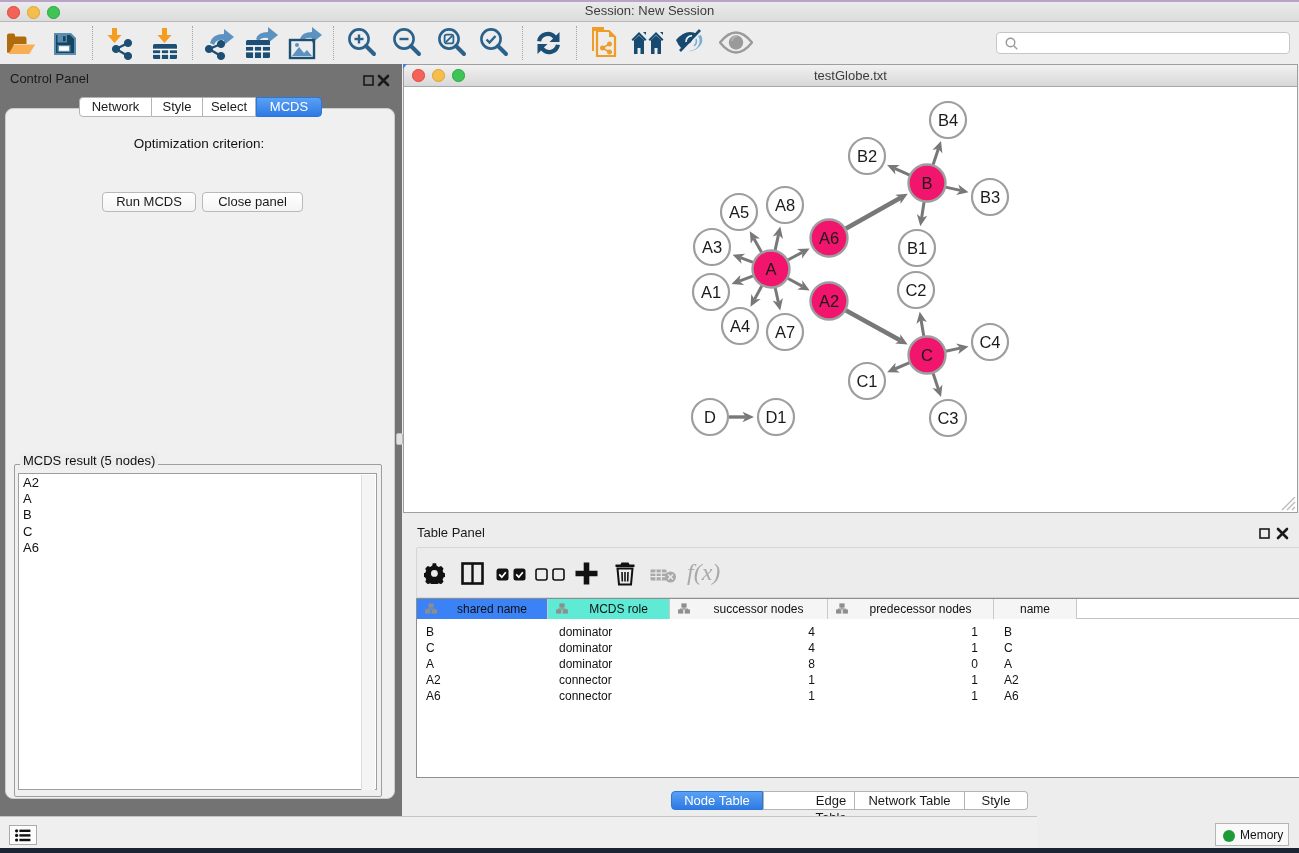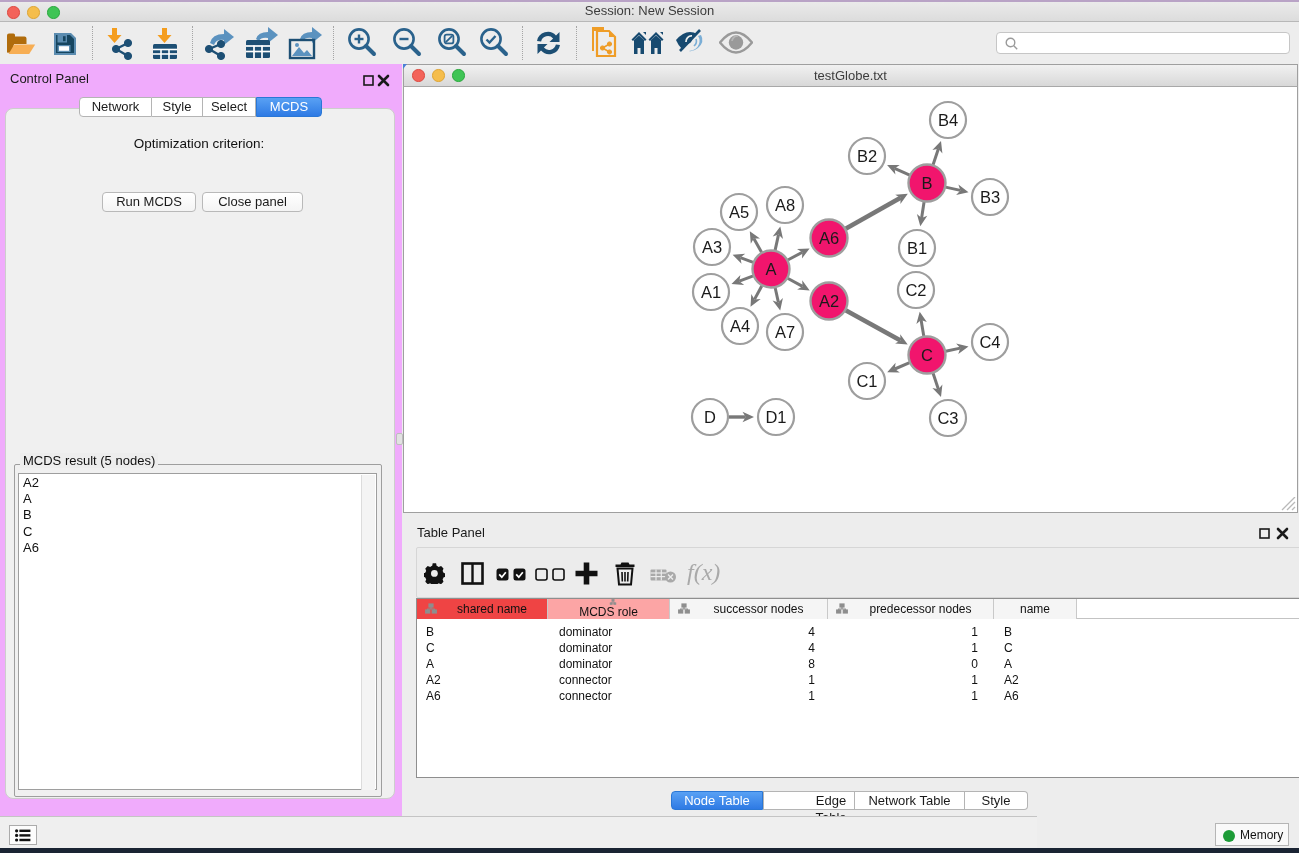--- a/index.html
+++ b/index.html
@@ -179,21 +179,21 @@
  <path d="M22 11 q1.5 4 -2 7" fill="none" stroke="#7aaed6" stroke-width="1.6"></path>
 </svg>
 
 <svg class="abs" style="left:719px;top:9px;" width="34" height="23" viewBox="0 0 34 23">
  <path d="M1 11.5 Q9 1.5 17 1.5 Q25 1.5 33 11.5 Q25 21.5 17 21.5 Q9 21.5 1 11.5 z" fill="none" stroke="#9a9a9a" stroke-width="2.4"></path>
  <circle cx="17" cy="11.5" r="7.2" fill="#9a9a9a"></circle>
  <path d="M13 10 a5.5 5.5 0 0 1 6 -5" fill="none" stroke="#b5b5b5" stroke-width="1.8"></path>
 </svg>
 </div>
 
-<div class="abs" style="left:0;top:64px;width:402px;height:752px;background:#f0abfc;">
+<div class="abs" style="left:0;top:64px;width:402px;height:752px;background:#737373;">
   <div class="cp-head abs" style="left:10px;top:7px;">Control Panel</div>
   <svg class="abs" style="left:363px;top:11px;" width="11" height="11" viewBox="0 0 11 11">
       <rect x="1" y="1" width="9" height="9" fill="none" stroke="#1a1a1a" stroke-width="1.6"></rect>
     </svg>
   <svg class="abs" style="left:377px;top:10px;" width="13" height="13" viewBox="0 0 13 13">
       <path d="M2 2 L11 11 M11 2 L2 11" stroke="#1a1a1a" stroke-width="2.6" stroke-linecap="round"></path>
     </svg>
   <div class="cp-panel"></div>
   <div class="tabbtn" style="left:79px;width:73px;border-radius:4px 0 0 4px;">Network</div>
   <div class="tabbtn" style="left:152px;width:51px;border-left:none;">Style</div>
@@ -361,32 +361,32 @@
           <line x1="6" y1="2.5" x2="6" y2="13.5"></line>
           <line x1="11.3" y1="2.5" x2="11.3" y2="13.5"></line>
         </g>
       <circle cx="20.5" cy="10" r="5.5" fill="#a9a9a9"></circle>
       <path d="M18 7.5 l5 5 M23 7.5 l-5 5" stroke="#ececec" stroke-width="1.4"></path>
     </svg>
     <div class="abs" style="left:270px;top:11px;font-family:'Liberation Serif',serif;font-style:italic;font-size:24px;color:#a9a9a9;">f(x)</div>
   </div>
   <div class="abs" style="left:13px;top:84px;width:1272px;height:180px;background:#fff;border:1px solid #8e8e8e;">
     <div style="display:flex;height:20px;background:#fff;border-bottom:1px solid #c3c3c3;font-size:12px;color:#111;align-items:center;">
-  <div style="width:131px;display:flex;align-items:center;border-right:1px solid #c9c9c9;height:20px;background:#ef4444;">
+  <div style="width:131px;display:flex;align-items:center;border-right:1px solid #c9c9c9;height:20px;background:#3b82f6;">
     <svg width="12" height="11" viewBox="0 0 12 11" style="margin:0 0 0 8px;">
             <g fill="none" stroke="#8e8e8e" stroke-width="1.2">
               <rect x="4" y="1" width="4" height="3" fill="#8e8e8e"></rect>
               <rect x="0.7" y="7" width="4" height="3" fill="#8e8e8e"></rect>
               <rect x="7.3" y="7" width="4" height="3" fill="#8e8e8e"></rect>
               <path d="M6 4 v2 M2.7 7 v-1 h6.6 v1"></path>
             </g>
           </svg>
     <span style="margin:0 auto;">shared name</span>
   </div>
-  <div style="width:122px;display:flex;align-items:center;border-right:1px solid #c9c9c9;height:20px;background:#fca5a5;flex-direction:column;">
+  <div style="width:122px;display:flex;align-items:center;border-right:1px solid #c9c9c9;height:20px;background:#5eead4;">
     <svg width="12" height="11" viewBox="0 0 12 11" style="margin:0 0 0 8px;">
             <g fill="none" stroke="#8e8e8e" stroke-width="1.2">
               <rect x="4" y="1" width="4" height="3" fill="#8e8e8e"></rect>
               <rect x="0.7" y="7" width="4" height="3" fill="#8e8e8e"></rect>
               <rect x="7.3" y="7" width="4" height="3" fill="#8e8e8e"></rect>
               <path d="M6 4 v2 M2.7 7 v-1 h6.6 v1"></path>
             </g>
           </svg>
     <span style="margin:0 auto;">MCDS role</span>
   </div>

